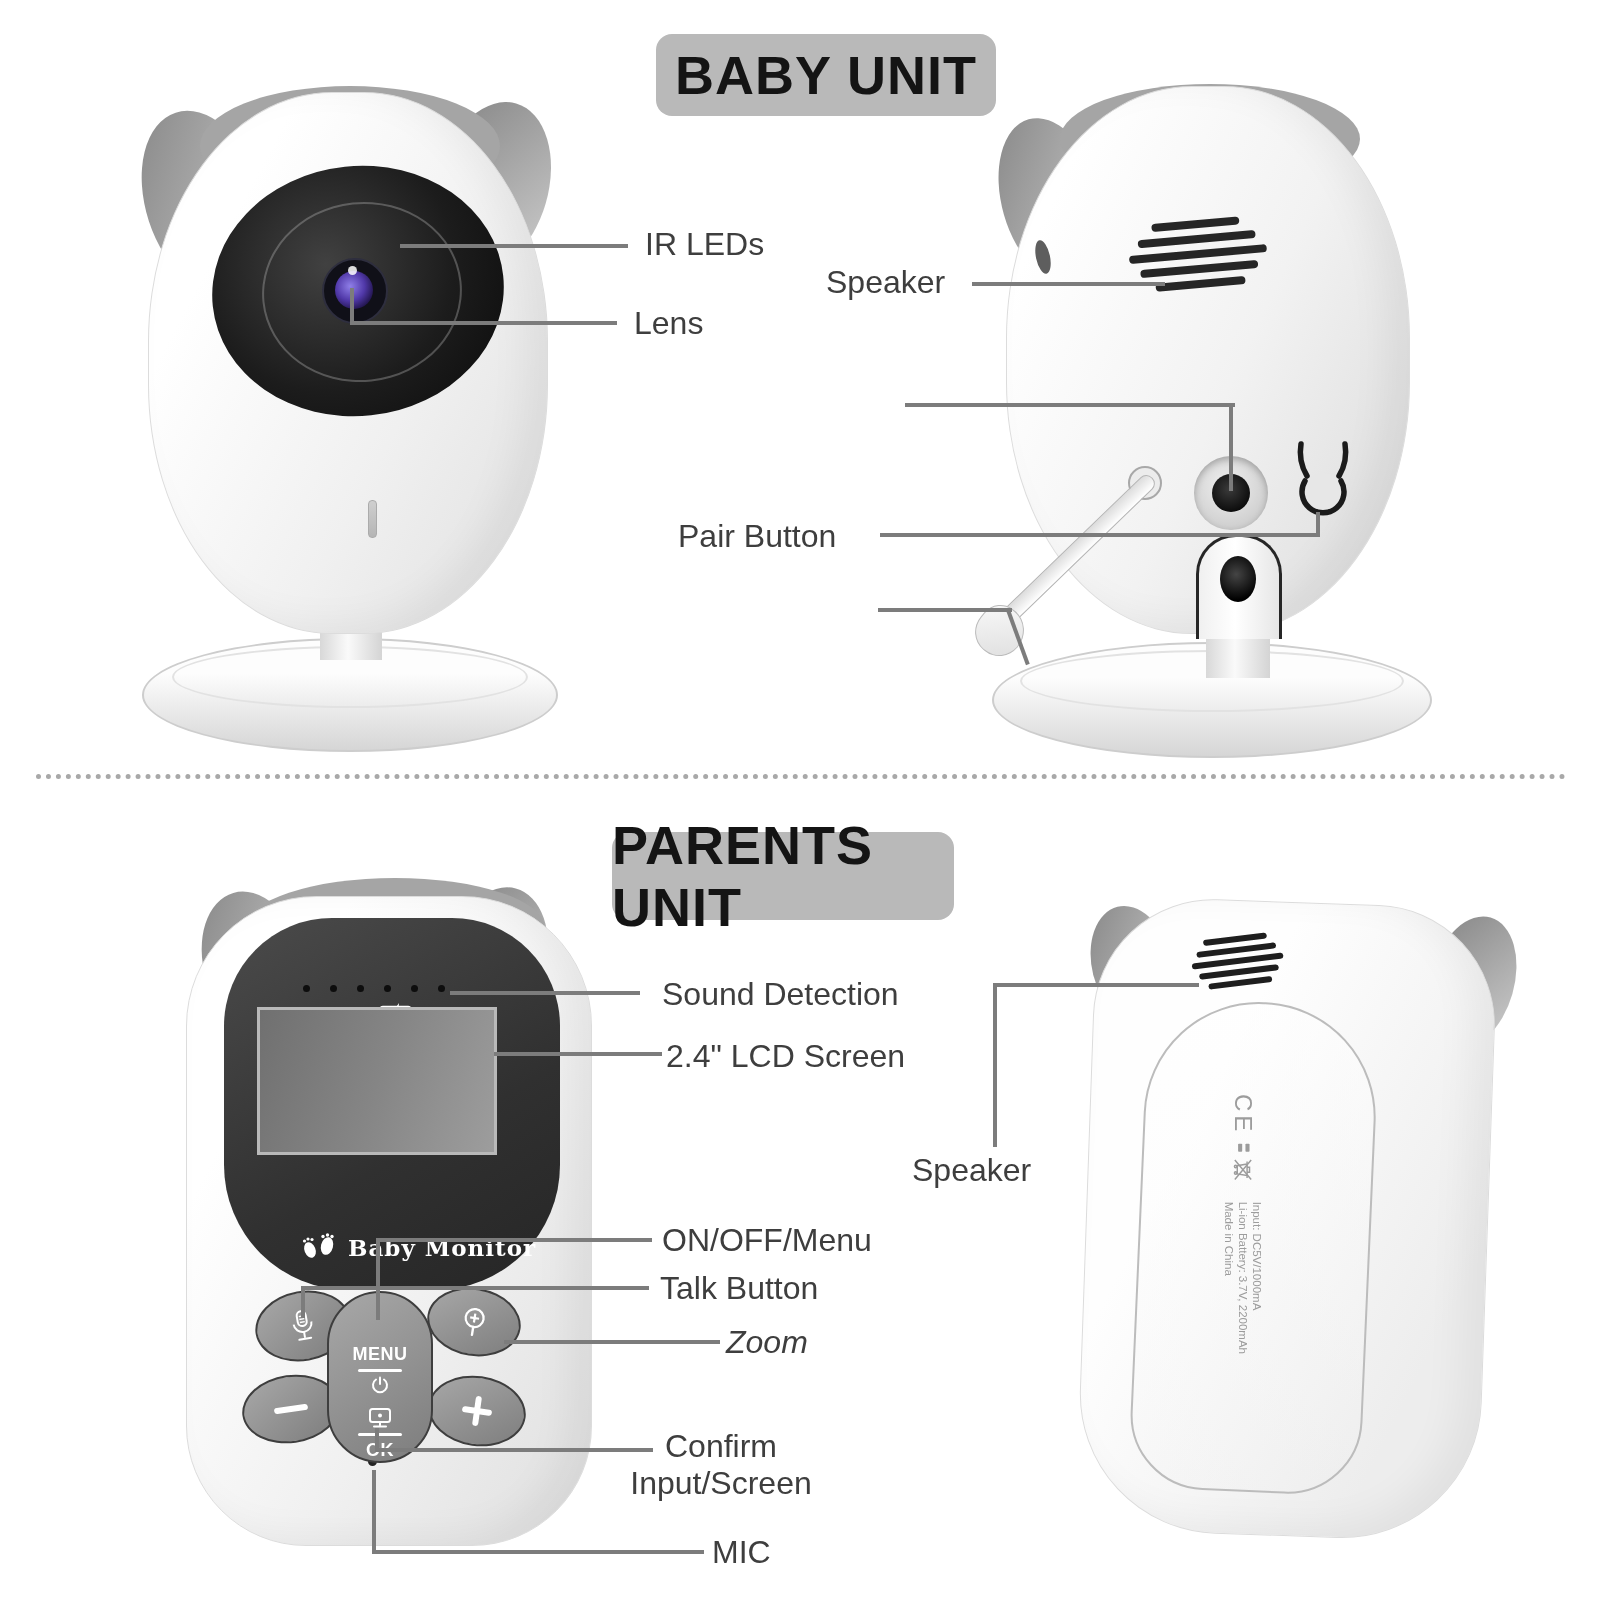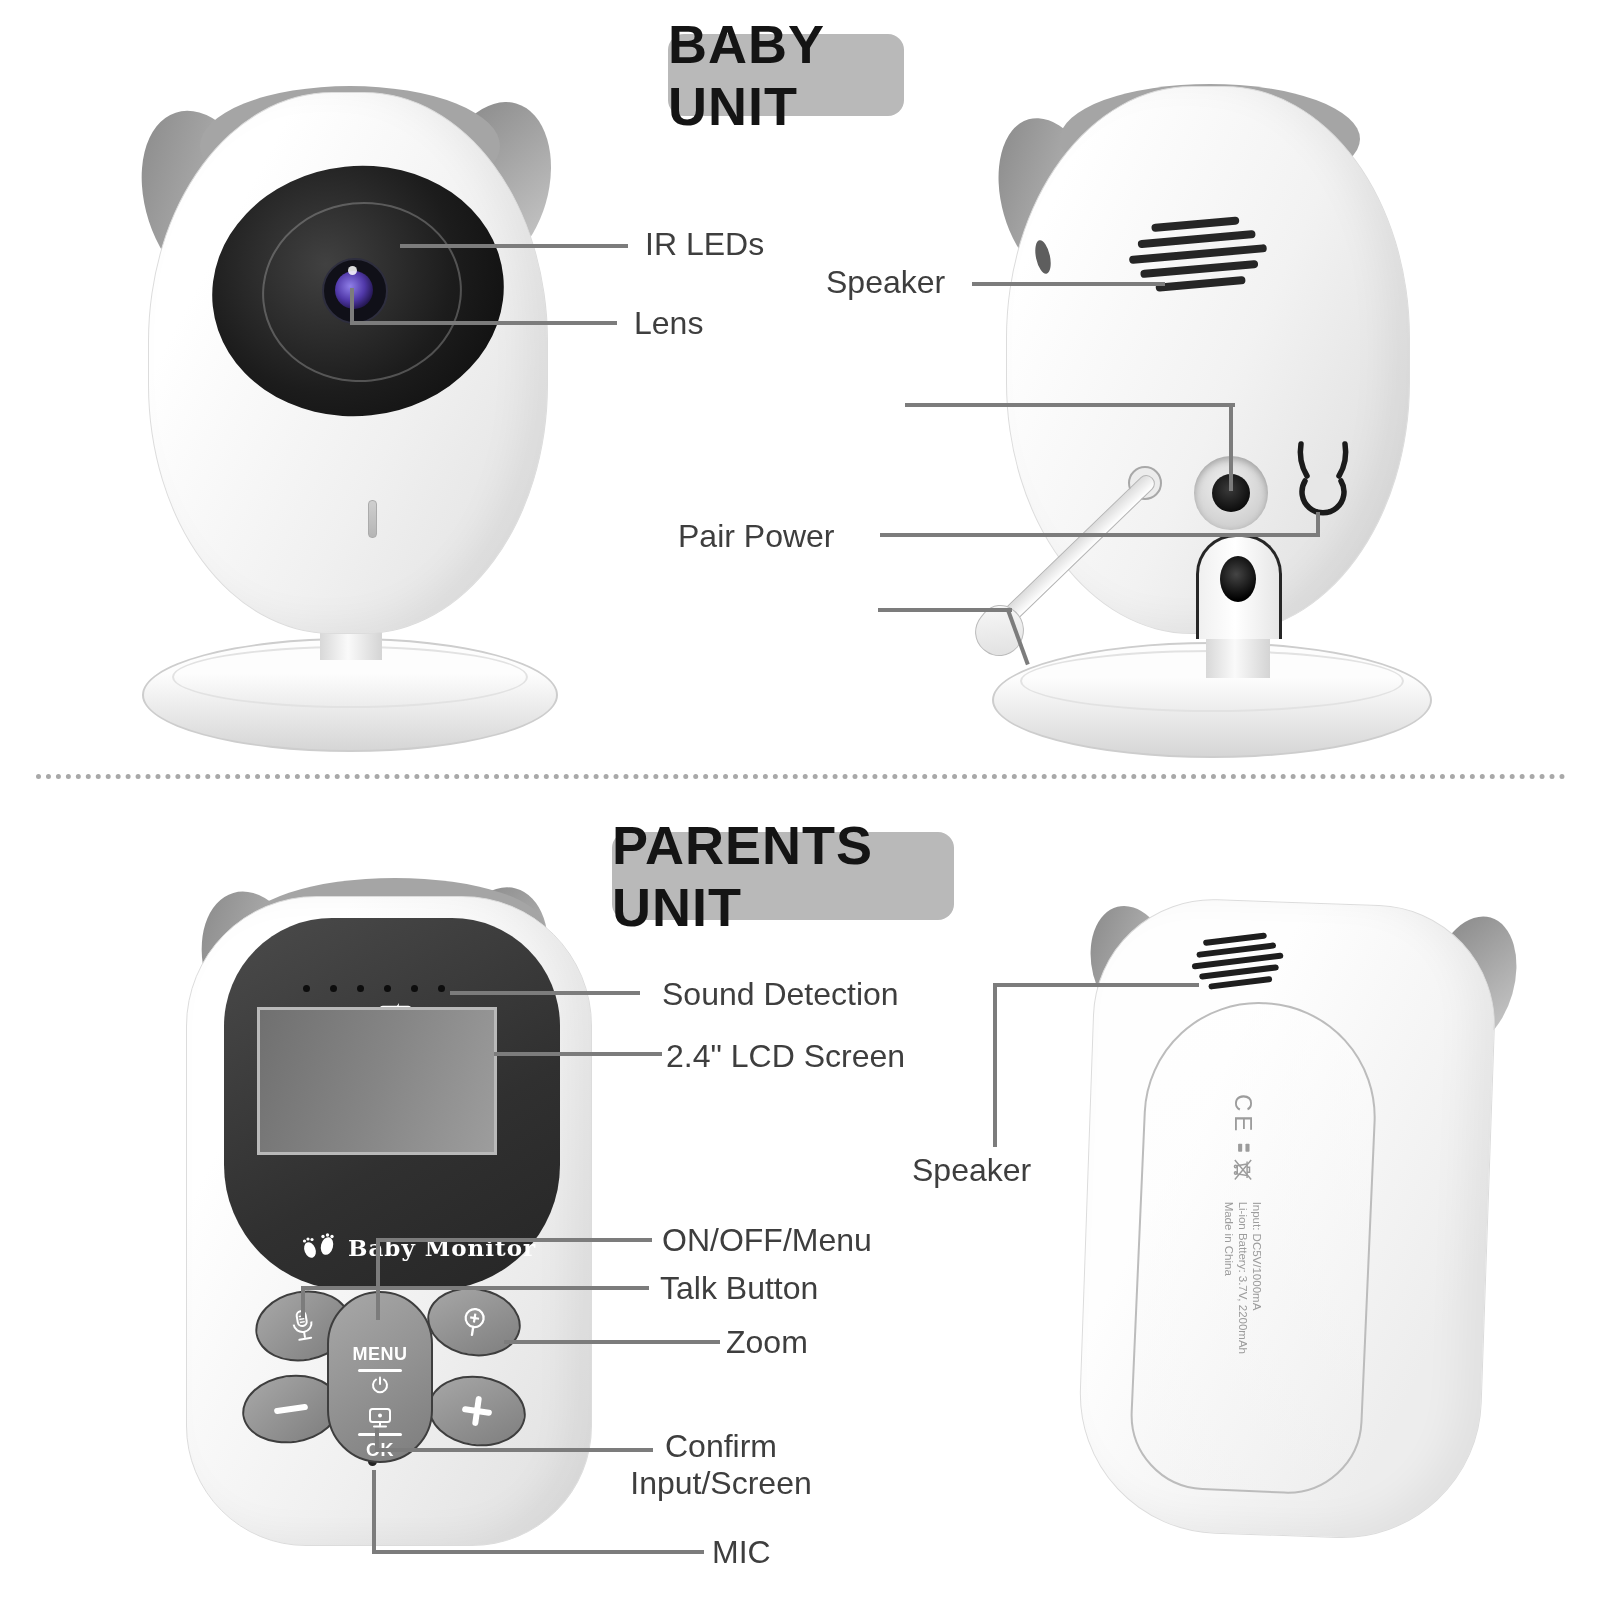--- a/index.html
+++ b/index.html
@@ -33,21 +33,21 @@
   .pilltext{color:#ffffff;font-weight:bold;font-size:18px;letter-spacing:0.5px;}
   .separator{position:absolute;height:0;border-top:5px dotted #a8a8a8;z-index:4;}
   .backtext{font-size:11.5px;color:#9c9c9c;line-height:14px;white-space:nowrap;}
   .ce{font-size:24px;color:#9c9c9c;letter-spacing:4px;}
 </style>
 </head>
 <body>
 
 <div id="canvas">
 
-  <div class="title" style="left:656px;top:34px;width:236px;height:82px;margin-left:12px;">BABY UNIT</div>
+  <div class="title" style="left:656px;top:34px;width:340px;height:82px;">BABY UNIT</div>
 
   <div class="ear" style="left:146px;top:108px;width:118px;height:190px;transform:rotate(-18deg);"></div>
   <div class="ear" style="left:436px;top:100px;width:112px;height:175px;transform:rotate(16deg);"></div>
   <div class="band" style="left:200px;top:86px;width:300px;height:120px;"></div>
   <div class="base" style="left:142px;top:638px;width:412px;height:110px;"></div>
   <div class="base-line" style="left:172px;top:646px;width:352px;height:58px;"></div>
   <div class="neck" style="left:320px;top:604px;width:62px;height:56px;"></div>
   <div class="shell" style="left:148px;top:92px;width:398px;height:540px;border-radius:46%;"></div>
   <div class="abs" style="left:212px;top:166px;width:292px;height:250px;border-radius:50%;z-index:2;
               transform:rotate(-6deg);
@@ -111,21 +111,21 @@
   <div class="ln" style="left:905px;top:403px;width:330px;"></div>
   <div class="vln" style="left:1229px;top:403px;height:88px;"></div>
   <div class="ln" style="left:880px;top:533px;width:440px;"></div>
   <div class="vln" style="left:1316px;top:512px;height:25px;"></div>
   <div class="ln" style="left:878px;top:608px;width:134px;"></div>
   <div class="ln" style="left:1008px;top:608px;width:58px;transform:rotate(70deg);transform-origin:left center;"></div>
 
   <div class="lbl" style="left:645px;top:226px;">IR LEDs</div>
   <div class="lbl" style="left:634px;top:305px;">Lens</div>
   <div class="lbl" style="left:826px;top:264px;">Speaker</div>
-  <div class="lbl" style="left:678px;top:518px;">Pair Power</div>
+  <div class="lbl" style="left:678px;top:518px;">Pair Button</div>
 
   <div class="separator" style="left:36px;top:774px;width:1530px;"></div>
 
   <div class="title" style="left:612px;top:832px;width:342px;height:88px;">PARENTS UNIT</div>
 
   <div class="ear" style="left:204px;top:890px;width:100px;height:150px;transform:rotate(-16deg);"></div>
   <div class="ear" style="left:448px;top:886px;width:98px;height:145px;transform:rotate(15deg);"></div>
   <div class="band" style="left:245px;top:878px;width:300px;height:100px;"></div>
   <div class="shell" style="left:186px;top:896px;width:404px;height:648px;border-radius:130px 130px 120px 120px;"></div>
   <div class="abs" style="left:224px;top:918px;width:336px;height:372px;z-index:2;
@@ -255,20 +255,20 @@
   <div class="vln" style="left:375px;top:1428px;height:24px;"></div>
   <div class="ln" style="left:375px;top:1448px;width:278px;"></div>
   <div class="vln" style="left:372px;top:1470px;height:84px;"></div>
   <div class="ln" style="left:372px;top:1550px;width:332px;"></div>
 
   <div class="lbl" style="left:662px;top:976px;">Sound Detection</div>
   <div class="lbl" style="left:666px;top:1038px;">2.4" LCD Screen</div>
   <div class="lbl" style="left:912px;top:1152px;">Speaker</div>
   <div class="lbl" style="left:662px;top:1222px;">ON/OFF/Menu</div>
   <div class="lbl" style="left:660px;top:1270px;">Talk Button</div>
-  <div class="lbl" style="left:726px;top:1324px;">Zoom</div>
+  <div class="lbl" style="left:726px;top:1324px;font-style:italic;">Zoom</div>
   <div class="lbl center" style="left:596px;top:1428px;width:250px;line-height:37px;">
     <span>Confirm</span><br>
     <span>Input/Screen</span>
   </div>
   <div class="lbl" style="left:712px;top:1534px;">MIC</div>
 
 </div>
 
 </body></html>

